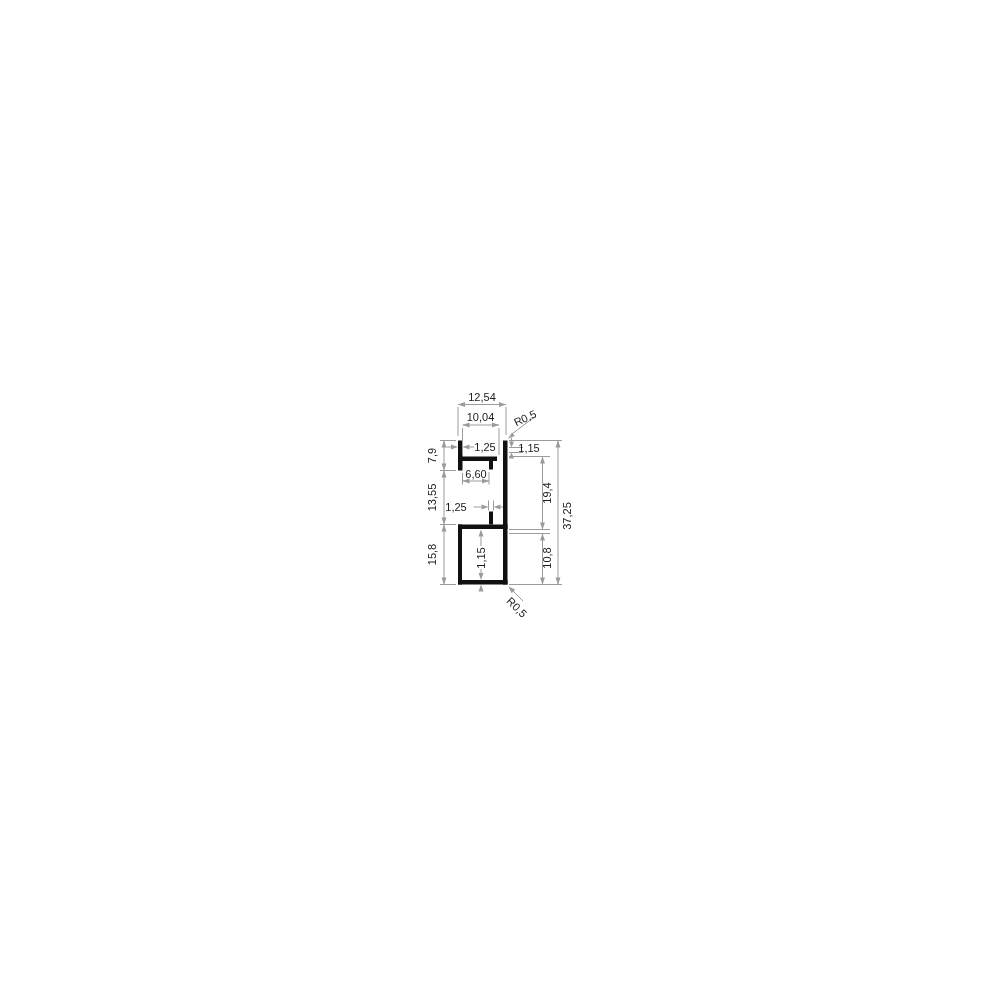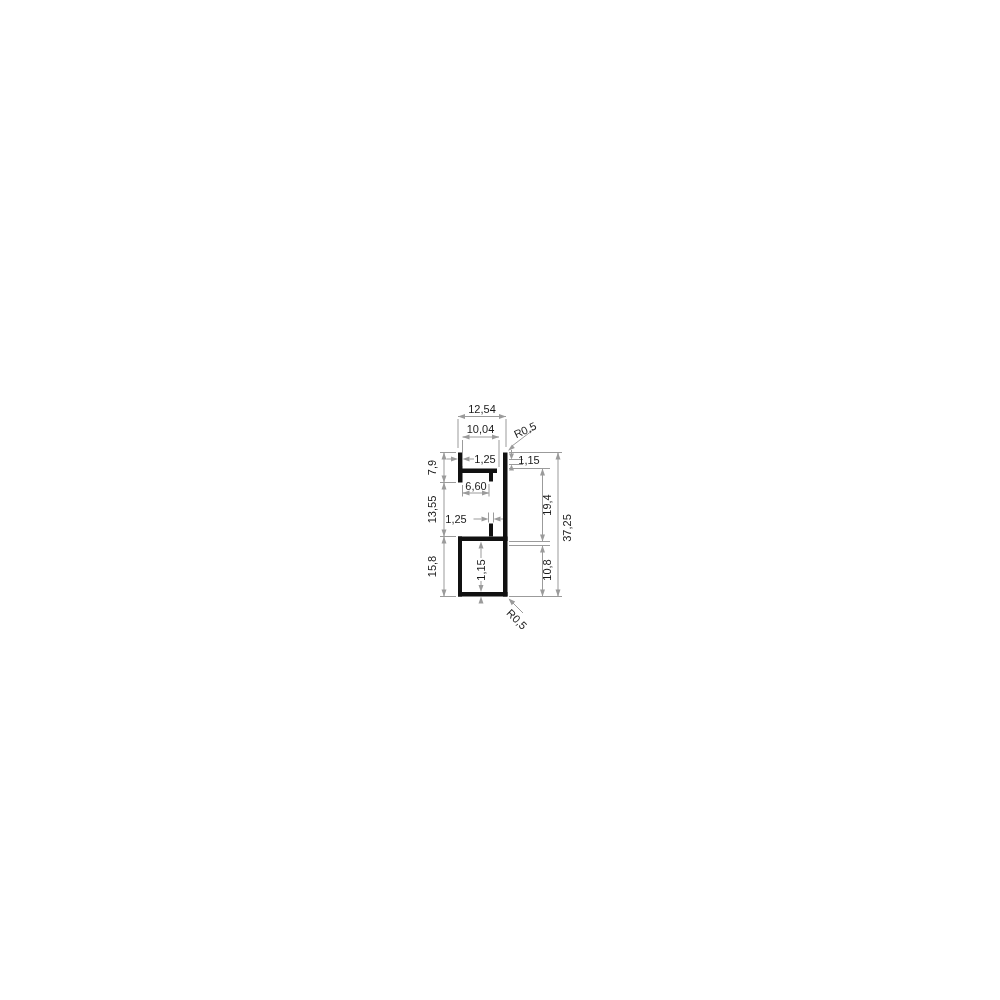--- a/index.html
+++ b/index.html
@@ -6,21 +6,21 @@
     margin: 0;
     padding: 0;
     width: 1000px;
     height: 1000px;
     background: #ffffff;
     overflow: hidden;
     font-family: "Liberation Sans", sans-serif;
   }
   #stage {
     position: absolute;
-    left: 0; top: 16px;
+    left: 0; top: 4px;
     width: 1000px; height: 872px;
     background: #ffffff;
   }
   svg { display: block; }
   .profile { fill: #111111; stroke: none; }
   .dim    { stroke: #9b9b9b; stroke-width: 1; fill: none; }
   .arrow  { fill: #9b9b9b; stroke: none; }
   text.lbl {
     font-family: "Liberation Sans", sans-serif;
     font-size: 11px;

